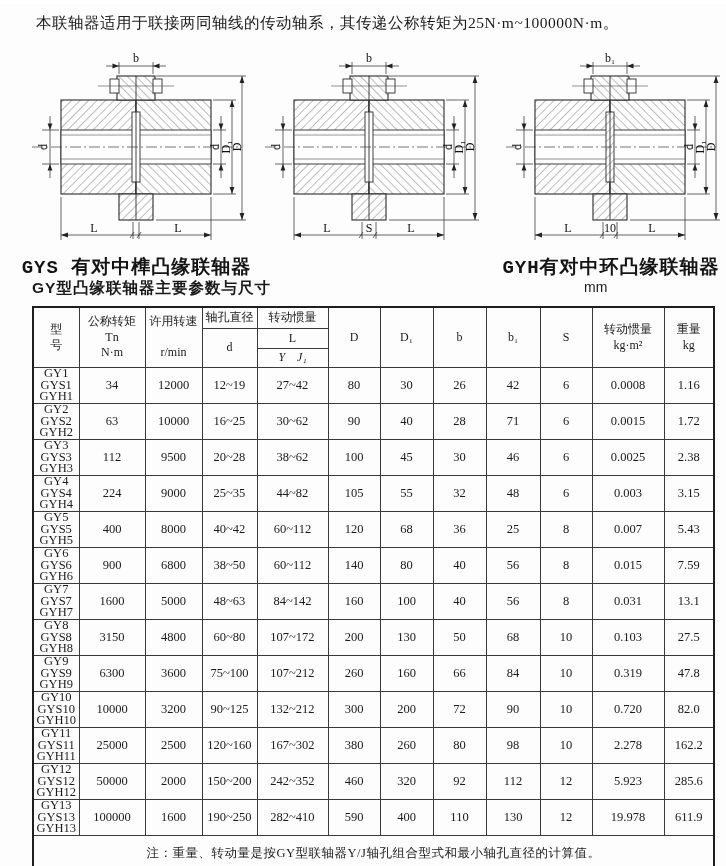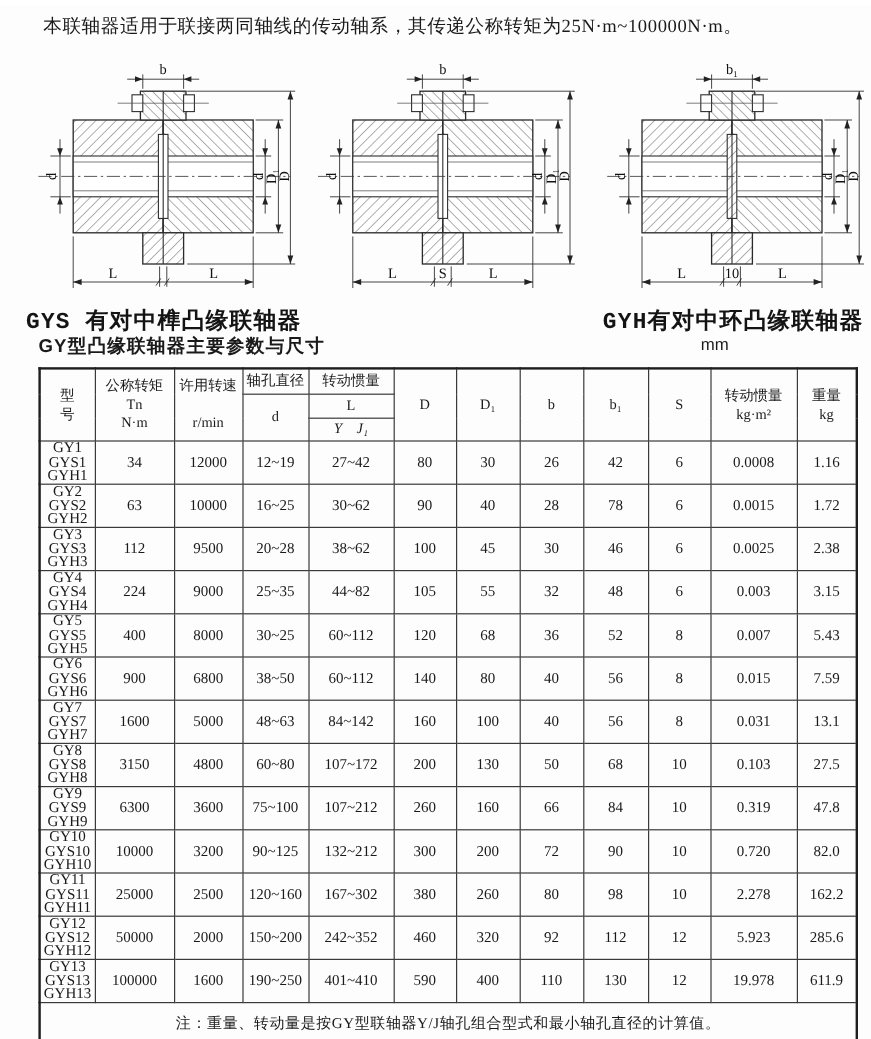--- a/index.html
+++ b/index.html
@@ -350,21 +350,21 @@
               <div>GYS2</div>
               <div>GYH2</div>
             </td>
             <td>63</td>
             <td>10000</td>
             <td>16~25</td>
             <td>30~62</td>
             <td>90</td>
             <td>40</td>
             <td>28</td>
-            <td>78</td>
+            <td>71</td>
             <td>6</td>
             <td>0.0015</td>
             <td>1.72</td>
           </tr>
           <tr>
             <td class="model-cell">
               <div>GY3</div>
               <div>GYS3</div>
               <div>GYH3</div>
             </td>
@@ -399,26 +399,26 @@
             <td>3.15</td>
           </tr>
           <tr>
             <td class="model-cell">
               <div>GY5</div>
               <div>GYS5</div>
               <div>GYH5</div>
             </td>
             <td>400</td>
             <td>8000</td>
-            <td>30~25</td>
+            <td>40~42</td>
             <td>60~112</td>
             <td>120</td>
             <td>68</td>
             <td>36</td>
-            <td>52</td>
+            <td>25</td>
             <td>8</td>
             <td>0.007</td>
             <td>5.43</td>
           </tr>
           <tr>
             <td class="model-cell">
               <div>GY6</div>
               <div>GYS6</div>
               <div>GYH6</div>
             </td>
@@ -544,21 +544,21 @@
           </tr>
           <tr>
             <td class="model-cell">
               <div>GY13</div>
               <div>GYS13</div>
               <div>GYH13</div>
             </td>
             <td>100000</td>
             <td>1600</td>
             <td>190~250</td>
-            <td>401~410</td>
+            <td>282~410</td>
             <td>590</td>
             <td>400</td>
             <td>110</td>
             <td>130</td>
             <td>12</td>
             <td>19.978</td>
             <td>611.9</td>
           </tr>
         </tbody>
       <tfoot>

